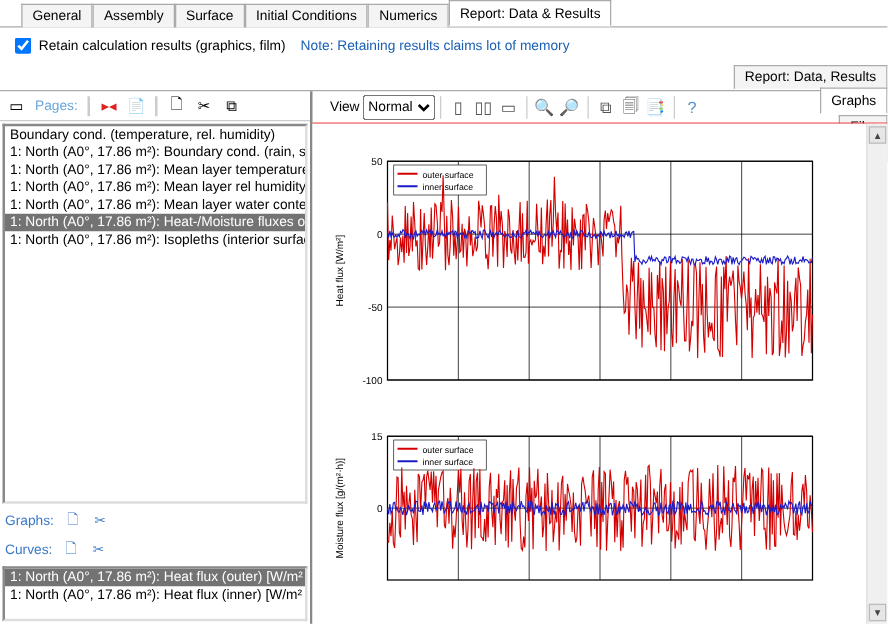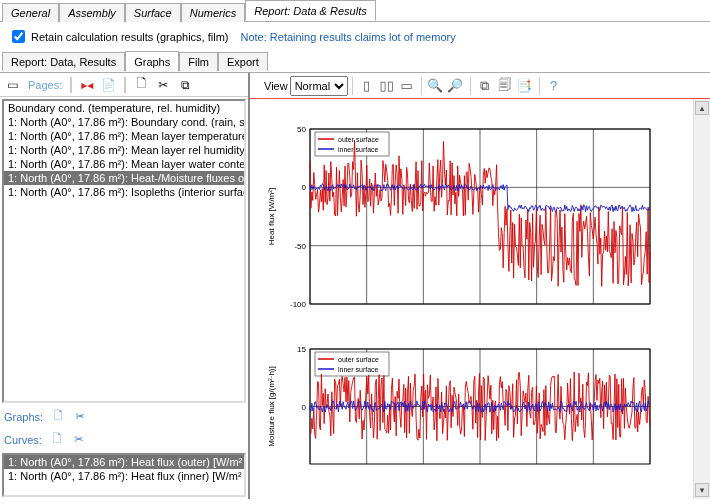--- a/index.html
+++ b/index.html
@@ -12,22 +12,21 @@
     width: 710px;
     height: 504px;
     overflow: hidden;
   }
   
   .main-tabs {
     display: flex;
     align-items: flex-end;
     height: 22px;
     border-bottom: 1px solid #aaa;
-    padding-left: 2px;
-    font-style: italic;
+    padding-left: 17px;
   }
   .main-tabs .tab {
     padding: 3px 8px;
     border: 1px solid #aaa;
     border-bottom: none;
     background: #f4f4f4;
     margin-right: 0px;
     position: relative;
     top: 1px;
     cursor: default;
@@ -45,25 +44,26 @@
     align-items: center;
     gap: 6px;
   }
   .option-row .note {
     color: #1a5fb4;
     margin-left: 6px;
   }
   
   .sub-tabs {
     display: flex;
-    align-items: flex-start;
+    align-items: flex-end;
     height: 22px;
     border-bottom: 1px solid #aaa;
     padding-left: 2px;
     margin-top: 2px;
+    flex-direction: column;
   }
   .sub-tabs .tab {
     padding: 3px 8px;
     border: 1px solid #aaa;
     border-bottom: none;
     background: #f4f4f4;
     position: relative;
     top: 1px;
     cursor: default;
   }
@@ -195,20 +195,21 @@
   svg { display: block; }
   input[type=checkbox] { margin:0; }
 </style>
 </head>
 <body>
 
 <div class="main-tabs">
   <div class="tab">General</div>
   <div class="tab">Assembly</div>
   <div class="tab">Surface</div>
+  <div class="tab">Initial Conditions</div>
   <div class="tab">Numerics</div>
   <div class="tab active">Report: Data &amp; Results</div>
 </div>
 
 <div class="option-row">
   <input type="checkbox" checked="" style="">
   <span>Retain calculation results (graphics, film)</span>
   <span class="note">Note: Retaining results claims lot of memory</span>
 </div>
 

